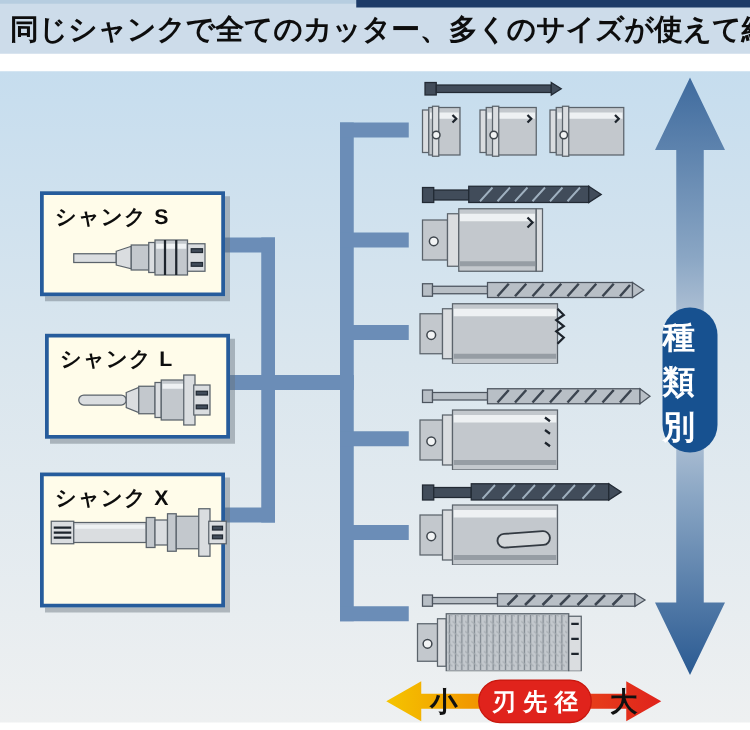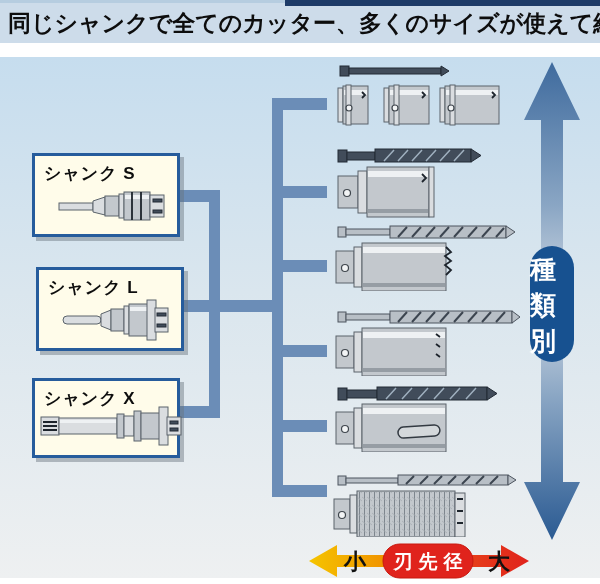--- a/index.html
+++ b/index.html
@@ -96,21 +96,21 @@
       <rect class="mL" x="63" y="8" width="5" height="28"></rect>
       <rect class="mM" x="68" y="6" width="26" height="32"></rect>
       <rect class="hl" x="69" y="9" width="24" height="4"></rect>
       <rect class="mL" x="86" y="2" width="9" height="40"></rect>
       <rect class="mL" x="94" y="10" width="13" height="24"></rect>
       <rect class="dk" x="96" y="15" width="9" height="3"></rect>
       <rect class="dk" x="96" y="26" width="9" height="3"></rect>
     </svg>
   </div>
 
-  <div class="shank-box" style="left:32px;top:378px;height:80px;padding-left:12px;">
+  <div class="shank-box" style="left:32px;top:378px;height:108px;padding-left:12px;">
     <div class="box-label">シャンク X</div>
     <svg class="shank-art" style="left:4px;top:22px;" width="150" height="46" viewBox="0 0 150 46">
       <rect class="mL" x="2" y="14" width="18" height="18"></rect>
       <path class="mk" d="M4 19 h14 M4 23 h14 M4 27 h14"></path>
       <rect class="mL" x="20" y="15" width="58" height="16"></rect>
       <rect class="hl" x="21" y="17" width="56" height="3"></rect>
       <rect class="mM" x="78" y="11" width="7" height="24"></rect>
       <rect class="mL" x="85" y="13" width="10" height="20"></rect>
       <rect class="mM" x="95" y="8" width="7" height="30"></rect>
       <rect class="mM" x="102" y="10" width="26" height="26"></rect>

